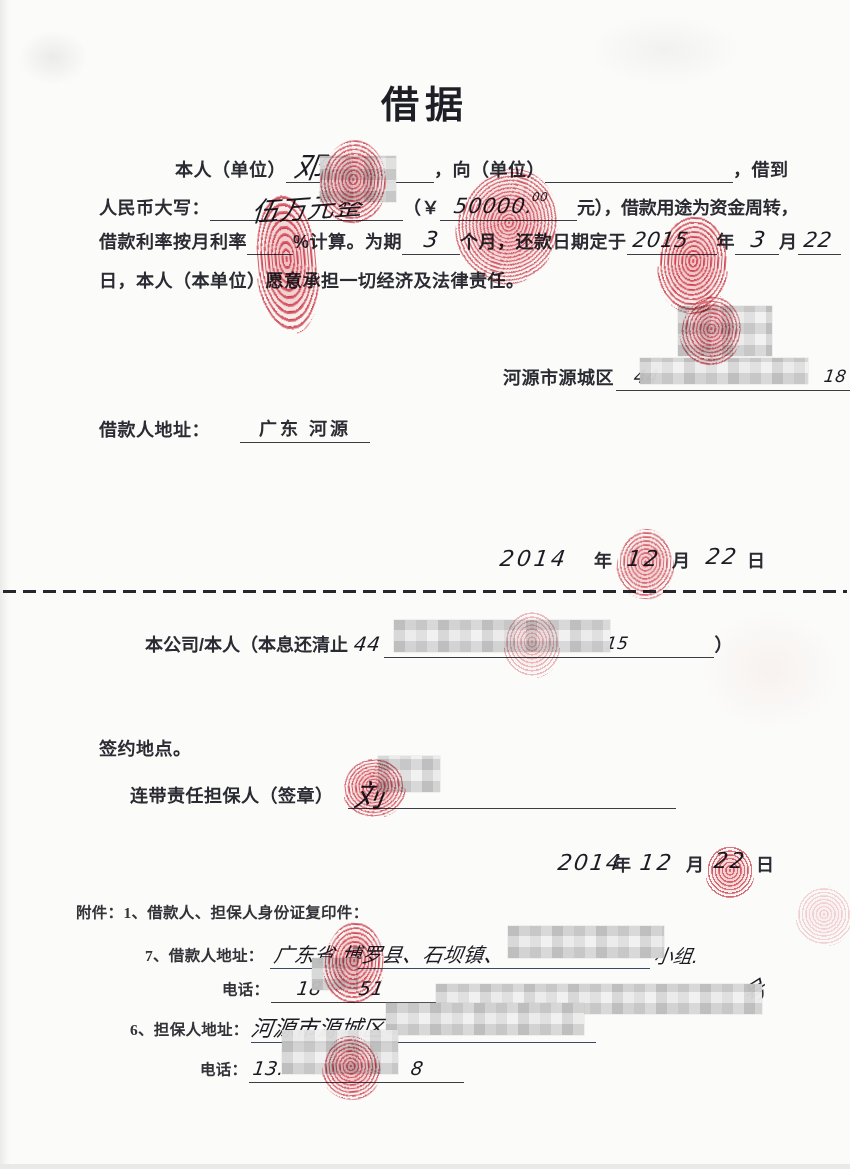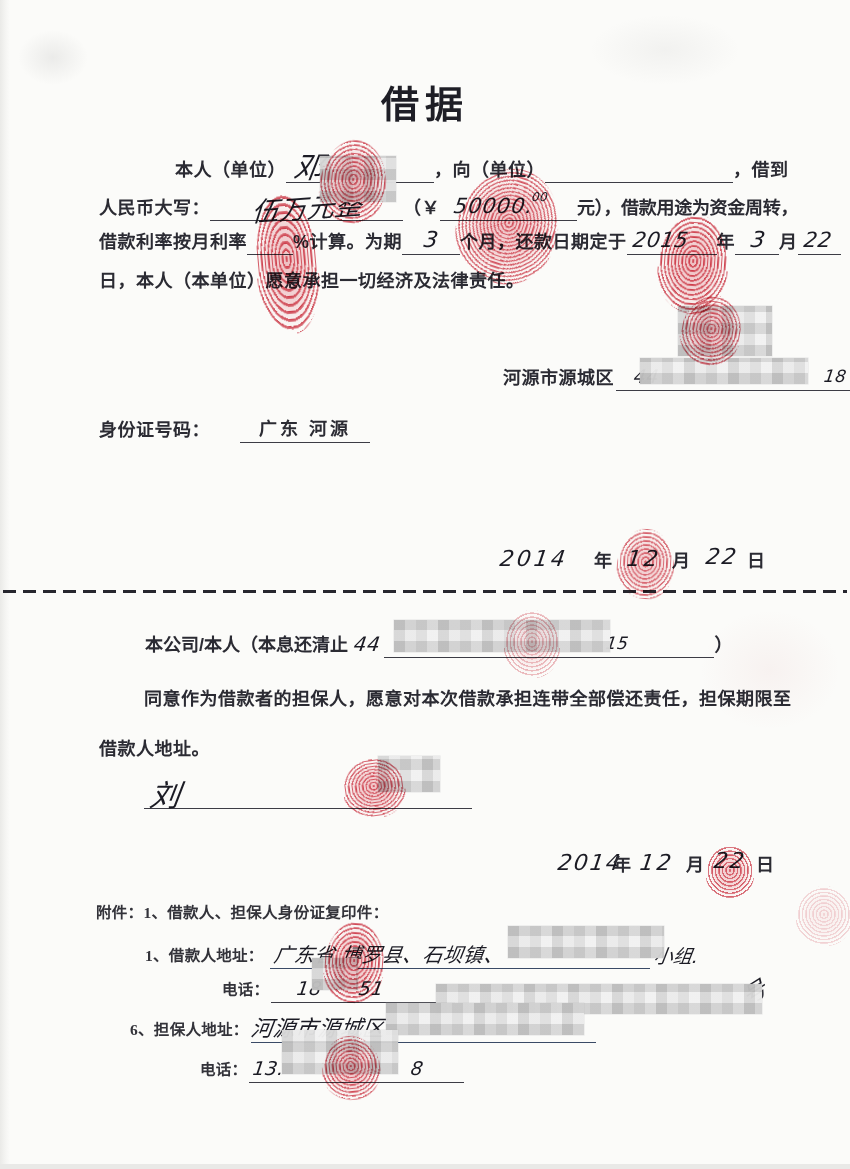--- a/index.html
+++ b/index.html
@@ -56,65 +56,62 @@
   <div class="row" style="top:268px;left:99px;">
     <span>日，本人（本单位）愿意承担一切经济及法律责任。</span>
   </div>
 
 
   <div class="row" style="top:364px;left:503px;">
     <span>河源市源城区</span><span class="u" style="width:246px;margin-left:2px;"><span class="hand hu" style="left:18px;font-size:19px;">44</span><span class="hand hu" style="left:208px;font-size:17px;">18</span></span>
   </div>
 
   <div class="row" style="top:416px;left:99px;">
-    <span>身份证号码：</span><span class="u" style="width:130px;margin-left:30px;text-align:center;"><span style="letter-spacing:3px;">广东  河源</span></span>
+    <span>借款人地址：</span><span class="u" style="width:130px;margin-left:30px;text-align:center;"><span style="letter-spacing:3px;">广东  河源</span></span>
   </div>
 
 
   <div class="row" style="top:544px;left:472px;width:330px;height:34px;">
     <span class="hand" style="position:absolute;left:28px;top:2px;font-size:22px;letter-spacing:3px;">2014</span>
     <span style="position:absolute;left:122px;top:4px;">年</span>
     <span class="hand" style="position:absolute;left:155px;top:2px;font-size:22px;letter-spacing:3px;">12</span>
     <span style="position:absolute;left:200px;top:4px;">月</span>
     <span class="hand" style="position:absolute;left:234px;top:0;font-size:22px;letter-spacing:2px;">22</span>
     <span style="position:absolute;left:275px;top:4px;">日</span>
   </div>
 
   <div class="dash" style="top:590px;left:3px;width:844px;"></div>
 
   <div class="row" style="top:631px;left:145px;">
     <span style="letter-spacing:0;">本公司/本人（本息还清止</span><span class="hand" style="font-size:20px;vertical-align:bottom;margin:0 4px 1px 6px;">44</span><span class="u" style="width:330px;"><span class="hand hu" style="left:222px;font-size:17px;">15</span></span><span>）</span>
   </div>
 
-  <div class="row" style="top:686px;left:144px;">
-    <span>同意作为借款者的担保人，愿意对本次借款承担连带全部偿还责任，担保期限至</span>
-  </div>
   <div class="row" style="top:736px;left:99px;">
-    <span>借款人地址。</span>
+    <span>签约地点。</span>
   </div>
 
   <div class="row" style="top:782px;left:130px;">
-    <span class="u" style="width:328px;margin-left:14px;"><span class="hand hu" style="left:6px;bottom:-1px;font-size:30px;">刘</span></span>
+    <span>连带责任担保人（签章）</span><span class="u" style="width:328px;margin-left:14px;"><span class="hand hu" style="left:6px;bottom:-1px;font-size:30px;">刘</span></span>
   </div>
 
   <div class="row" style="top:848px;left:532px;width:280px;height:34px;">
     <span class="hand" style="position:absolute;left:26px;top:2px;font-size:22px;letter-spacing:2px;">2014</span>
     <span style="position:absolute;left:81px;top:4px;">年</span>
     <span class="hand" style="position:absolute;left:108px;top:2px;font-size:22px;letter-spacing:3px;">12</span>
     <span style="position:absolute;left:154px;top:4px;">月</span>
     <span class="hand" style="position:absolute;left:182px;top:0;font-size:22px;letter-spacing:2px;">22</span>
     <span style="position:absolute;left:224px;top:4px;">日</span>
   </div>
 
-  <div class="row serifrow" style="top:900px;left:96px;">
+  <div class="row serifrow" style="top:900px;left:76px;">
     <span>附件：1、借款人、担保人身份证复印件：</span>
   </div>
 
   <div class="row serifrow" style="top:942px;left:145px;">
-    <span>1、借款人地址：</span><span class="u" style="width:380px;margin-left:6px;border-bottom-color:#3a4a66;"><span class="hand hu" style="left:4px;bottom:0;font-size:20px;white-space:nowrap;">广东省 博罗县、石坝镇、</span></span><span class="hand" style="font-size:19px;margin-left:4px;vertical-align:bottom;">小组.</span>
+    <span>7、借款人地址：</span><span class="u" style="width:380px;margin-left:6px;border-bottom-color:#3a4a66;"><span class="hand hu" style="left:4px;bottom:0;font-size:20px;white-space:nowrap;">广东省 博罗县、石坝镇、</span></span><span class="hand" style="font-size:19px;margin-left:4px;vertical-align:bottom;">小组.</span>
   </div>
 
   <div class="row serifrow" style="top:976px;left:222px;">
     <span>电话：</span><span class="u" style="width:184px;margin-left:2px;"><span class="hand hu" style="left:26px;font-size:19px;">18</span><span class="hand hu" style="left:88px;font-size:19px;">51</span></span>
   </div>
 
   <span class="hand" style="position:absolute;left:742px;top:974px;font-size:23px;transform:skewX(-8deg) rotate(-35deg);">号</span>
 
   <div class="row serifrow" style="top:1016px;left:130px;">
     <span>6、担保人地址：</span><span class="u" style="width:345px;margin-left:2px;border-bottom-color:#3a4a66;"><span class="hand hu" style="left:0;bottom:0;font-size:22px;white-space:nowrap;">河源市源城区</span></span>

